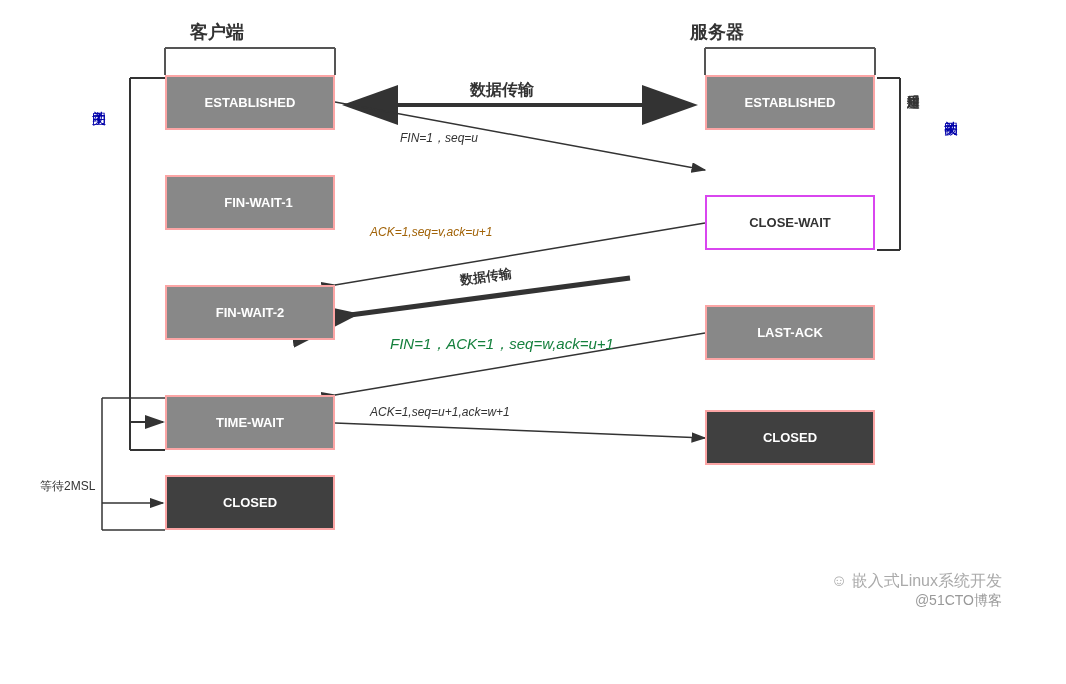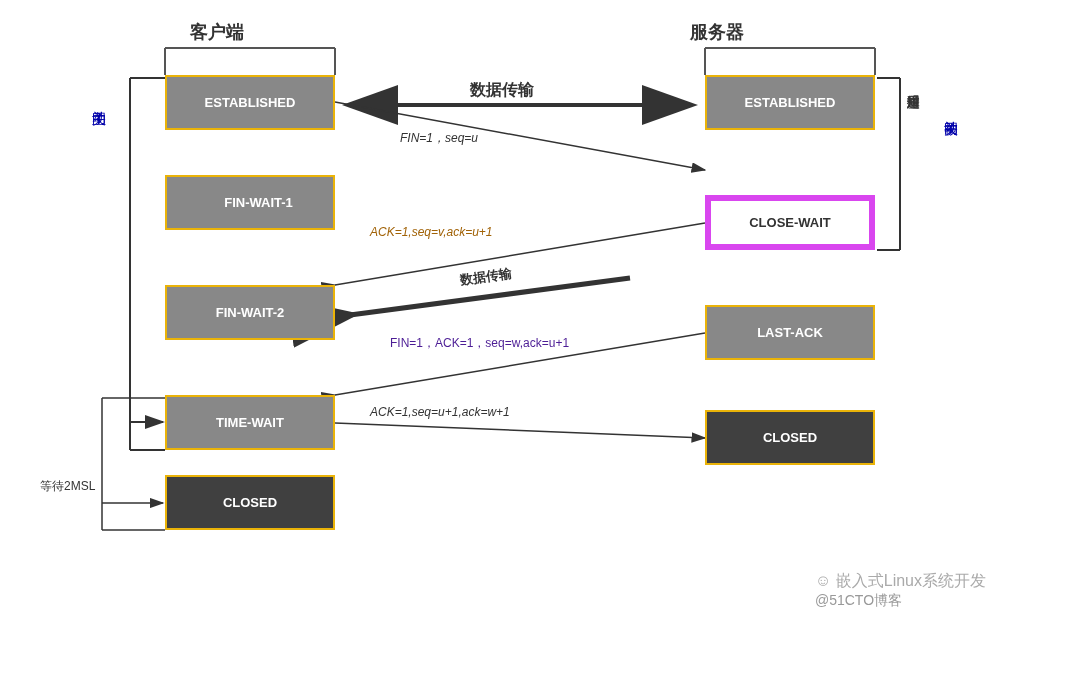--- a/index.html
+++ b/index.html
@@ -41,26 +41,26 @@
     .state-box {
       position: absolute;
       width: 170px;
       height: 55px;
       display: flex;
       align-items: center;
       justify-content: center;
       font-size: 13px;
       font-weight: bold;
       color: #fff;
-      border: 2px solid #eab308;
+      border: 2px solid #fca5a5;
     }
 
     .state-box.light { background: #888; }
     .state-box.dark { background: #404040; }
-    .state-box.white { background: #fff; color: #333; border: 6px solid #d946ef; }
+    .state-box.white { background: #fff; color: #333; border: 2px solid #d946ef; }
 
     
     #client-established { left: 135px; top: 55px; }
     #client-finwait1    { left: 135px; top: 155px; padding-left: 17px; }
     #client-finwait2    { left: 135px; top: 265px; text-align: center; }
     #client-timewait    { left: 135px; top: 375px; }
     #client-closed      { left: 135px; top: 455px; }
 
     
     #server-established { left: 675px; top: 55px; }
@@ -74,21 +74,22 @@
       top: 0;
       left: 0;
       width: 1000px;
       height: 620px;
       pointer-events: none;
     }
 
     .watermark {
       position: absolute;
       bottom: 30px;
-      right: 44px;
+      right: 28px;
+      text-align: right;
       color: #999;
       font-size: 14px;
     }
 
     .watermark-logo {
       font-size: 16px;
       color: #aaa;
     }
   </style>
 </head>
@@ -164,21 +165,21 @@
   <div class="state-box dark" id="server-closed">CLOSED</div>
 
   <div style="position:absolute; top:60px; left:440px; font-size:16px; font-weight:bold; color:#333;">数据传输</div>
 
   <div style="position:absolute; top:110px; left:370px; font-size:12px; color:#333; font-style:italic;">FIN=1，seq=u</div>
 
   <div style="position:absolute; top:205px; left:340px; font-size:12px; color:#a16207; font-style:italic;">ACK=1,seq=v,ack=u+1</div>
 
   <div style="position:absolute; top:248px; left:430px; font-size:13px; font-weight:bold; color:#333; transform: rotate(-8deg);">数据传输</div>
 
-  <div style="position:absolute; top:315px; left:360px; font-size:12px; color:#4c1d95; ">FIN=1，ACK=1，seq=w,ack=u+1</div>
+  <div style="position:absolute; top:315px; left:360px; font-size:15px; color:#15803d; font-style:italic;">FIN=1，ACK=1，seq=w,ack=u+1</div>
 
   <div style="position:absolute; top:385px; left:340px; font-size:12px; color:#333; font-style:italic;">ACK=1,seq=u+1,ack=w+1</div>
 
   <div style="position:absolute; top:80px; left:58px; font-size:14px; color:#00a; writing-mode:vertical-rl; text-orientation:mixed; line-height:1.6;">主动关闭</div>
 
   <div style="position:absolute; top:440px; left:10px; font-size:12px; color:#333;margin-top:18px;">等待2MSL</div>
 
   <div style="position:absolute; top:65px; left:872px; font-size:13px; color:#333; writing-mode:vertical-rl; text-orientation:mixed; line-height:1.6;">通知应用进程</div>
 
   <div style="position:absolute; top:90px; left:910px; font-size:14px; color:#00a; writing-mode:vertical-rl; text-orientation:mixed; line-height:1.6;">被动关闭</div>

